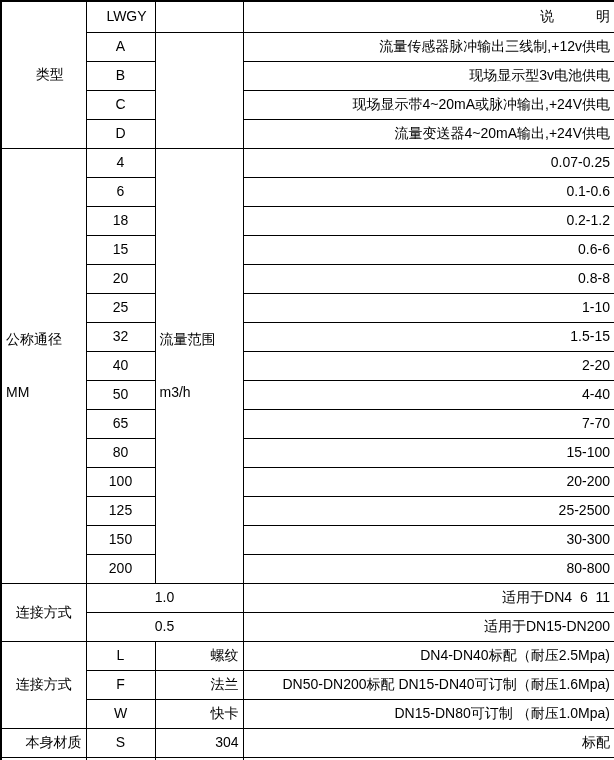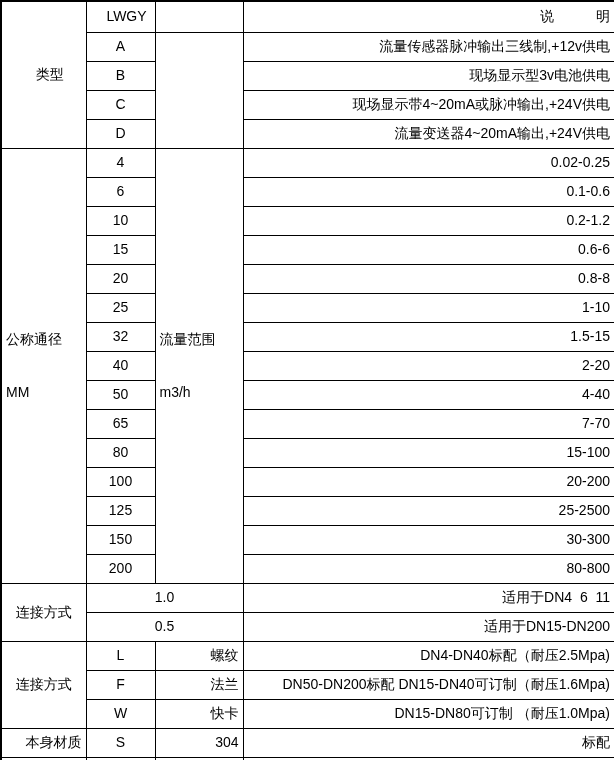--- a/index.html
+++ b/index.html
@@ -71,28 +71,28 @@
   <tr>
     <td class="center twoline" rowspan="15">
       <span>公称通径</span>
       <span>MM</span>
     </td>
     <td class="center">4</td>
     <td class="center twoline" rowspan="15">
       <span>流量范围</span>
       <span>m3/h</span>
     </td>
-    <td class="left">0.02-0.25</td>
+    <td class="left">0.07-0.25</td>
   </tr>
   <tr>
     <td class="center">6</td>
     <td class="left">0.1-0.6</td>
   </tr>
   <tr>
-    <td class="center">10</td>
+    <td class="center">18</td>
     <td class="left">0.2-1.2</td>
   </tr>
   <tr>
     <td class="center">15</td>
     <td class="left">0.6-6</td>
   </tr>
   <tr>
     <td class="center">20</td>
     <td class="left">0.8-8</td>
   </tr>

